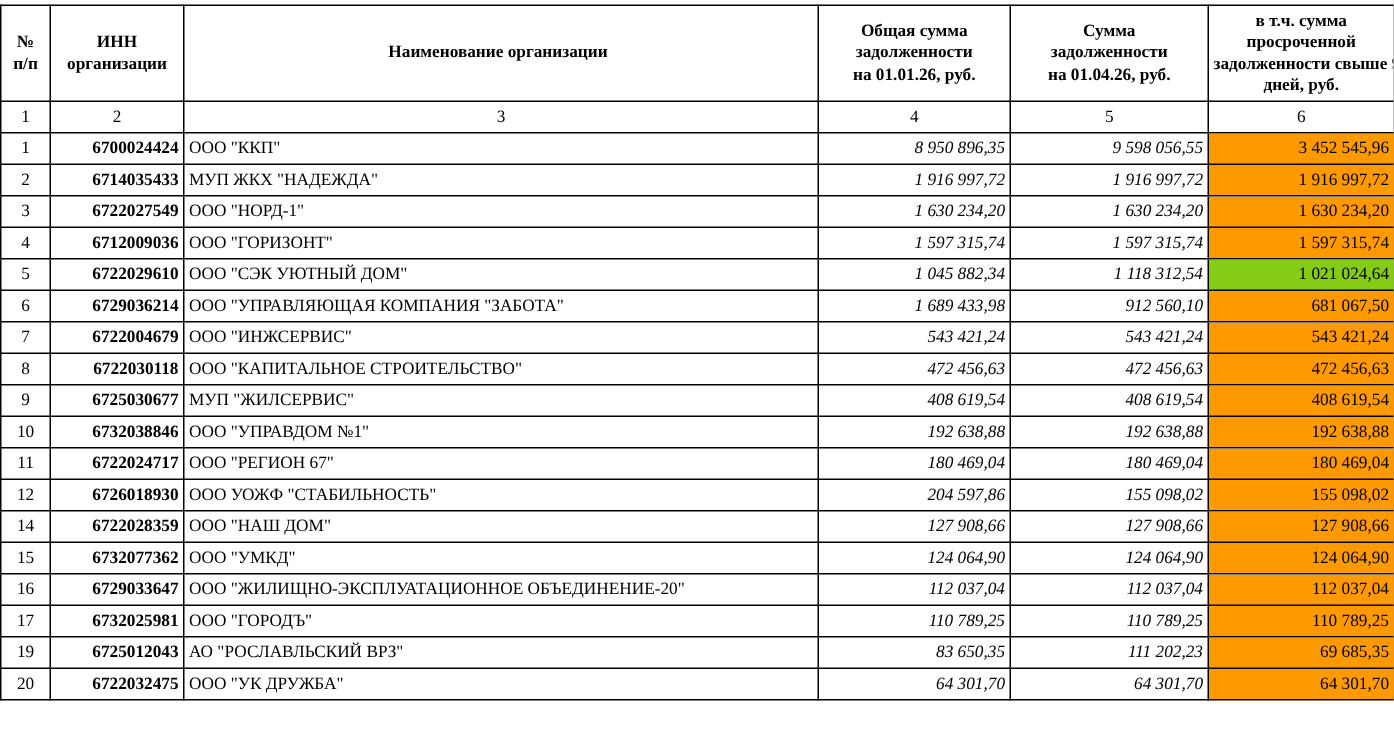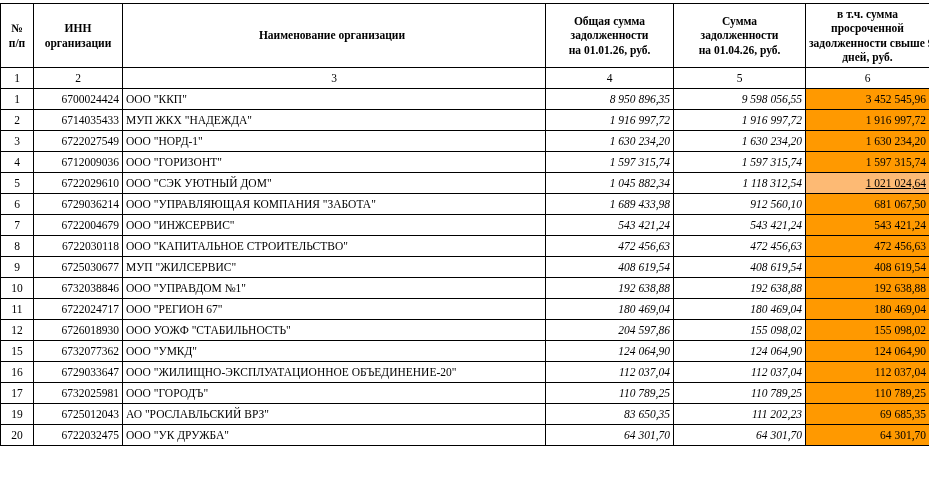--- a/index.html
+++ b/index.html
@@ -65,21 +65,21 @@
     text-align: center;
     height: 21px;
     font-size: 11.5px;
   }
   tbody tr.datarow td {
     height: 20px;
     line-height: 20px;
     font-size: 11.5px;
   }
   td.num      { text-align: center; }
-  td.inn      { text-align: right; padding-right: 4px; }
+  td.inn      { text-align: right; padding-right: 4px; font-weight: bold; }
   td.name     { text-align: left; padding-left: 4px; }
   td.money    { text-align: right; padding-right: 4px; font-style: italic; }
   td.overdue  { text-align: right; padding-right: 5px; background: #FF9900; }
   th.h-overdue{ background: #ffffff; }
   
   .sheet::before {
     content: "";
     display: block;
     height: 1px;
   }
@@ -168,21 +168,21 @@
           <td class="money">1 597 315,74</td>
           <td class="money">1 597 315,74</td>
           <td class="overdue" style="background: rgb(255, 153, 0);">1 597 315,74</td>
         </tr>
         <tr class="datarow">
           <td class="num">5</td>
           <td class="inn">6722029610</td>
           <td class="name">ООО "СЭК УЮТНЫЙ ДОМ"</td>
           <td class="money">1 045 882,34</td>
           <td class="money">1 118 312,54</td>
-          <td class="overdue" style="background: #fdba74; text-decoration: underline;">1 021 024,64</td>
+          <td class="overdue" style="background: #84cc16;">1 021 024,64</td>
         </tr>
         <tr class="datarow">
           <td class="num">6</td>
           <td class="inn">6729036214</td>
           <td class="name">ООО "УПРАВЛЯЮЩАЯ КОМПАНИЯ "ЗАБОТА"</td>
           <td class="money">1 689 433,98</td>
           <td class="money">912 560,10</td>
           <td class="overdue" style="background: rgb(255, 153, 0);">681 067,50</td>
         </tr>
         <tr class="datarow">
@@ -227,20 +227,28 @@
         </tr>
         <tr class="datarow">
           <td class="num">12</td>
           <td class="inn">6726018930</td>
           <td class="name">ООО УОЖФ "СТАБИЛЬНОСТЬ"</td>
           <td class="money">204 597,86</td>
           <td class="money">155 098,02</td>
           <td class="overdue" style="background: rgb(255, 153, 0);">155 098,02</td>
         </tr>
         <tr class="datarow">
+          <td class="num">14</td>
+          <td class="inn">6722028359</td>
+          <td class="name">ООО "НАШ ДОМ"</td>
+          <td class="money">127 908,66</td>
+          <td class="money">127 908,66</td>
+          <td class="overdue" style="background: rgb(255, 153, 0);">127 908,66</td>
+        </tr>
+        <tr class="datarow">
           <td class="num">15</td>
           <td class="inn">6732077362</td>
           <td class="name">ООО "УМКД"</td>
           <td class="money">124 064,90</td>
           <td class="money">124 064,90</td>
           <td class="overdue" style="background: rgb(255, 153, 0);">124 064,90</td>
         </tr>
         <tr class="datarow">
           <td class="num">16</td>
           <td class="inn">6729033647</td>

